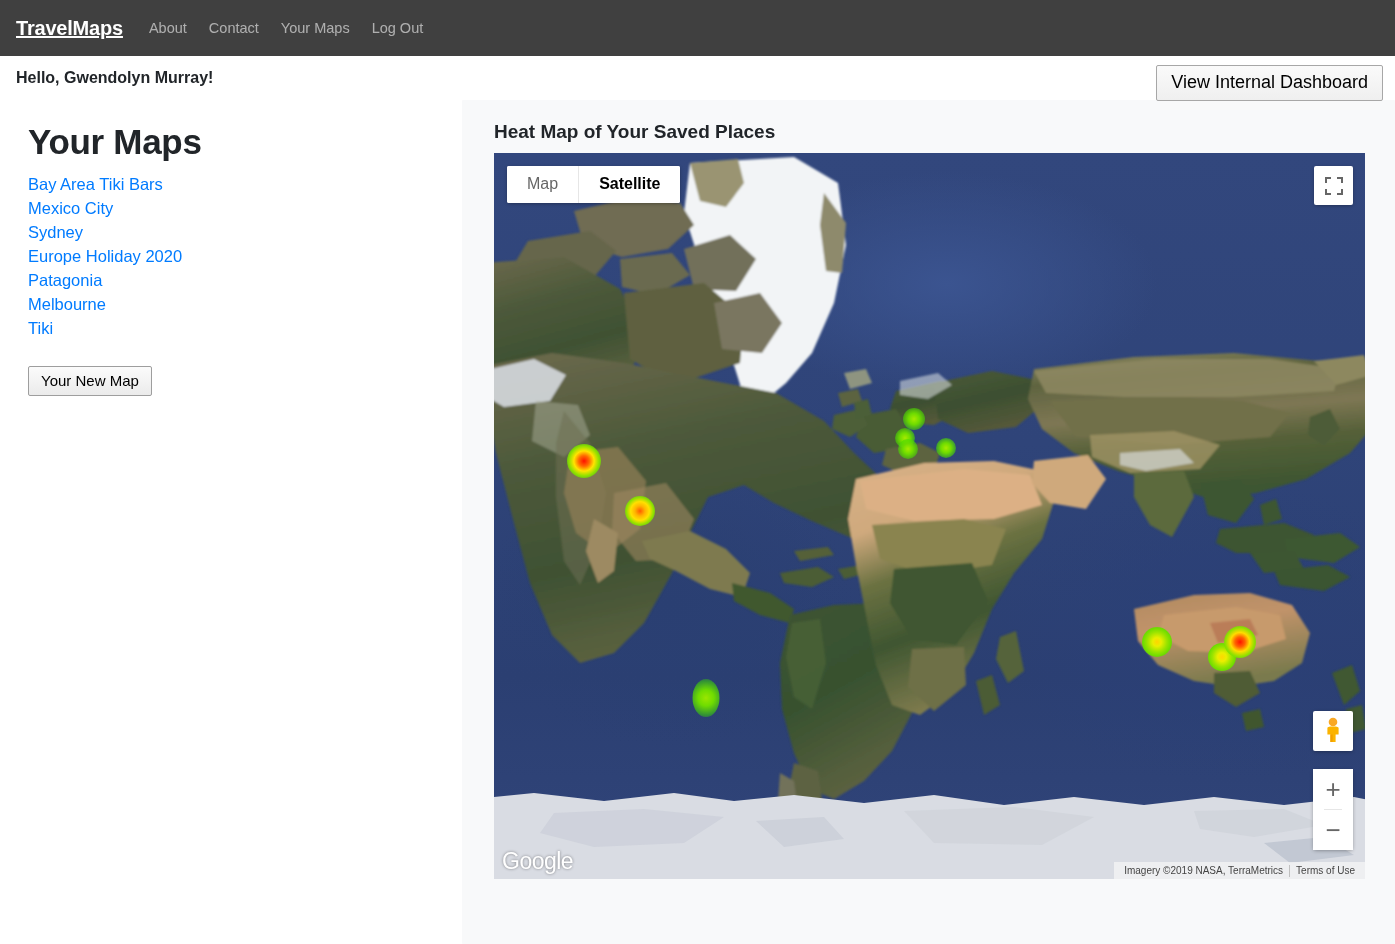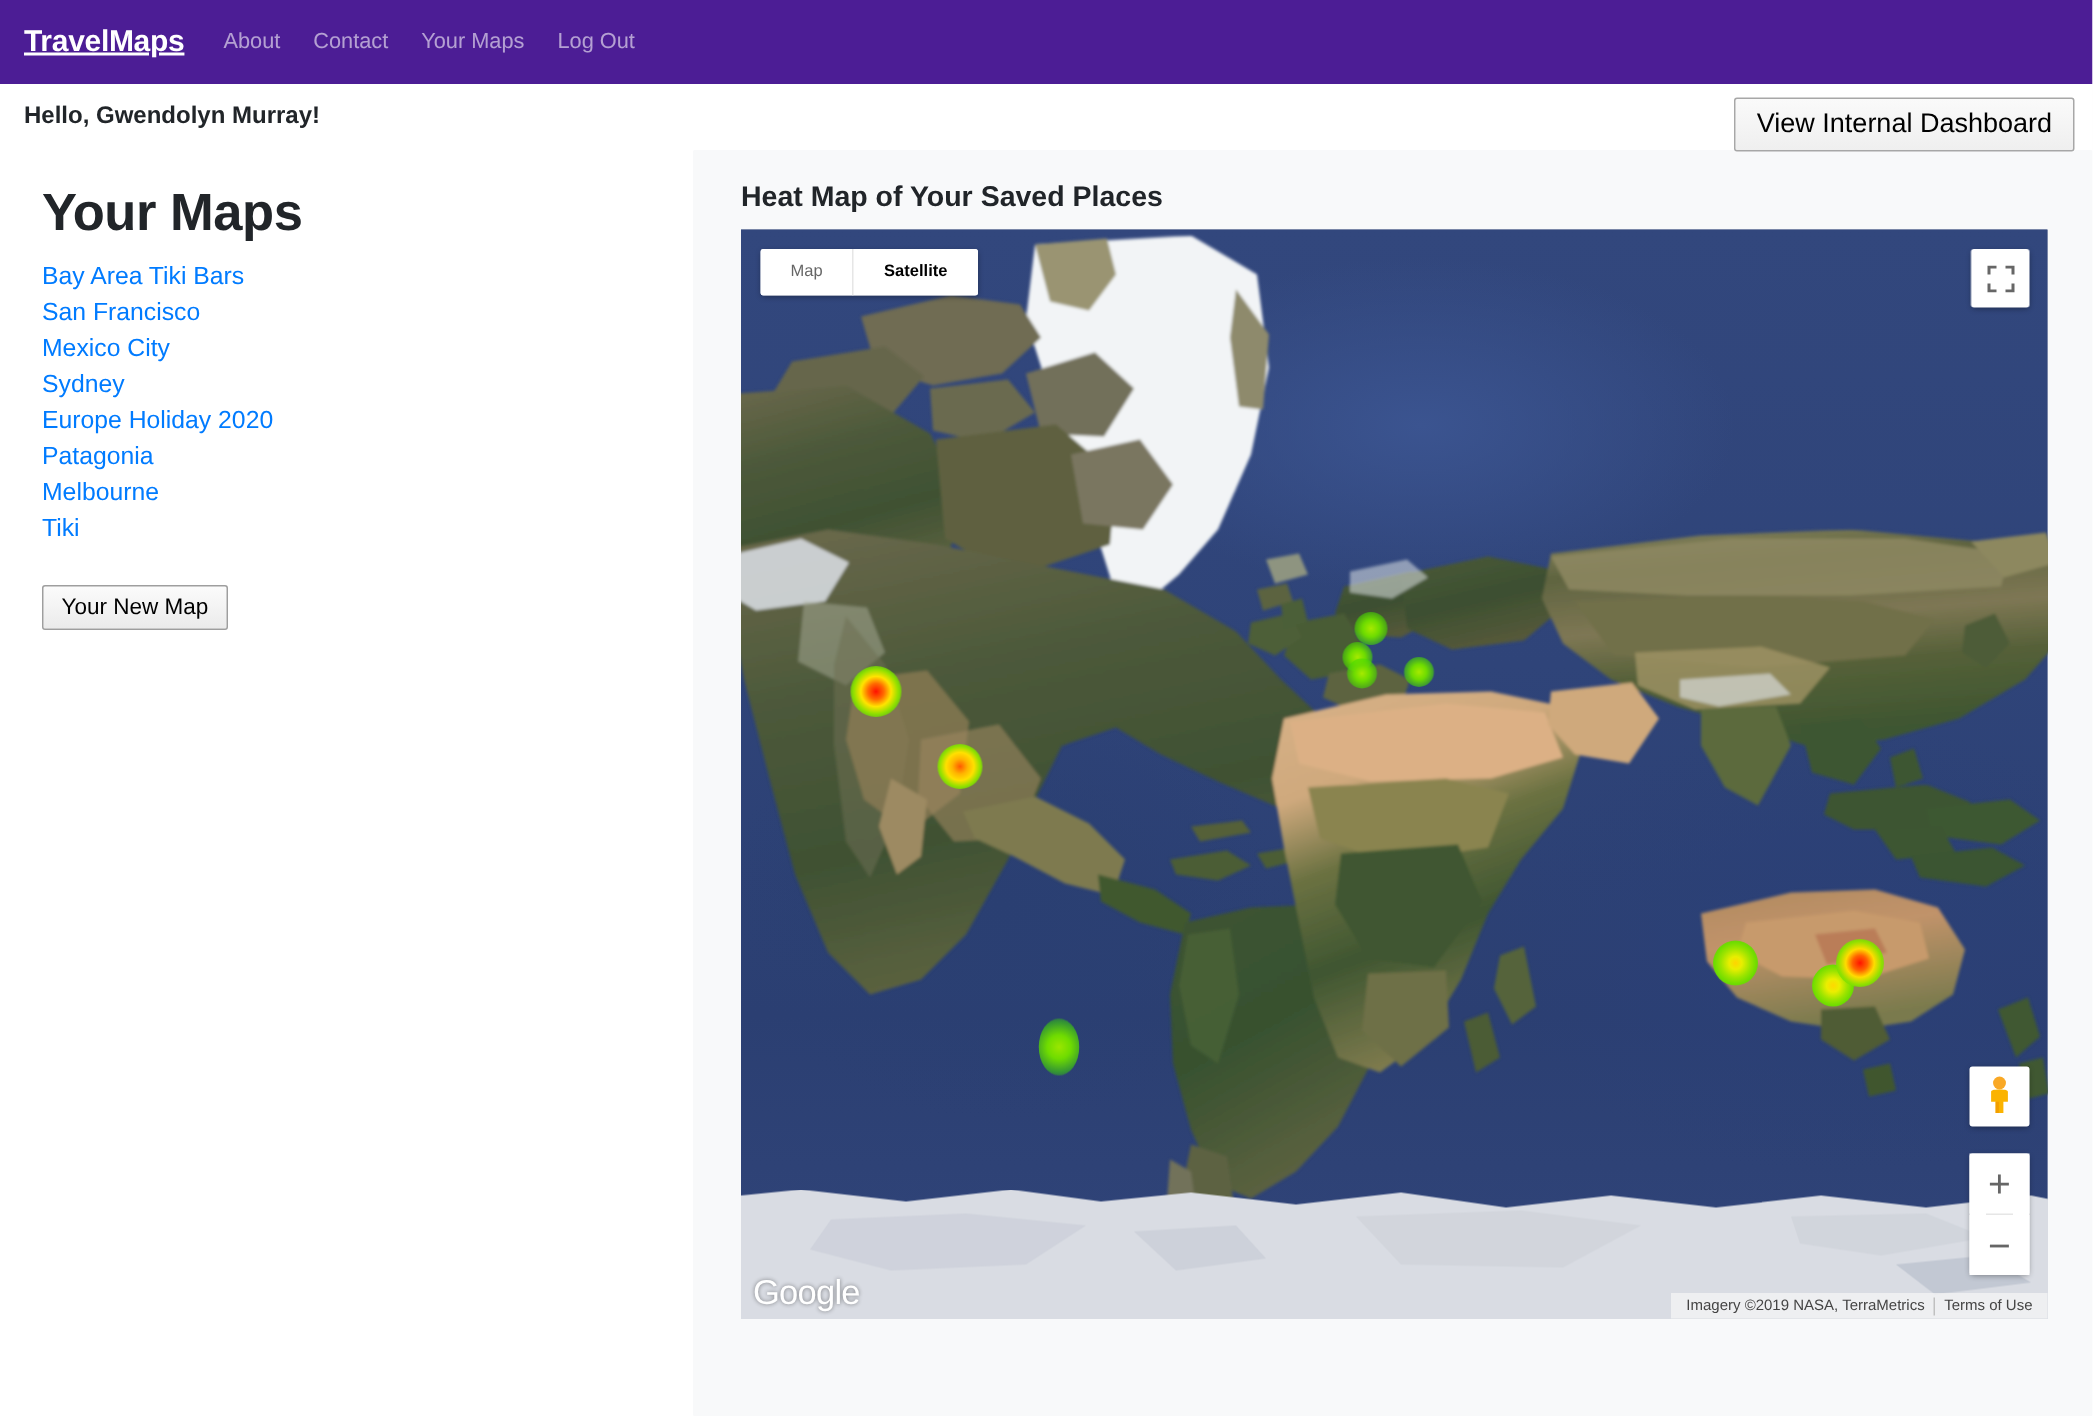--- a/index.html
+++ b/index.html
@@ -7,21 +7,21 @@
     margin: 0; padding: 0;
     width: 1395px; height: 944px;
     background: #ffffff;
     font-family: "Liberation Sans", sans-serif;
     overflow: hidden;
   }
 
   
   .navbar {
     height: 56px;
-    background: #4c1d95;
+    background: #404040;
     display: flex;
     align-items: center;
     padding: 0 16px;
     width: 100%;
   }
   .brand {
     color: #ffffff;
     font-size: 20px;
     font-weight: 700;
     letter-spacing: -0.2px;
@@ -144,21 +144,21 @@
     top: 13px; left: 13px;
     display: flex;
     background: #fff;
     border-radius: 2px;
     box-shadow: 0 1px 4px -1px rgba(0,0,0,0.45);
     overflow: hidden;
     z-index: 30;
   }
   .map-type-btn {
     padding: 9px 20px 10px 20px;
-    font-size: 11px;
+    font-size: 16px;
     font-family: "Liberation Sans", sans-serif;
     background: #fff;
     border: none;
     cursor: pointer;
     white-space: nowrap;
   }
   .map-type-btn.inactive { color: #666; }
   .map-type-btn.active { color: #000; font-weight: 700; border-left: 1px solid #e6e6e6; }
 
   
@@ -268,21 +268,20 @@
   <h1 class="greeting">Hello, Gwendolyn Murray!</h1>
   <button class="dash-btn">View Internal Dashboard</button>
 </div>
 
 <div class="content">
 
   <aside class="sidebar">
     <h2 class="panel-title">Your Maps</h2>
     <ul class="map-list">
       <li><a class="map-link" href="#">Bay Area Tiki Bars</a></li>
-      <li><a class="map-link" href="#">San Francisco</a></li>
       <li><a class="map-link" href="#">Mexico City</a></li>
       <li><a class="map-link" href="#">Sydney</a></li>
       <li><a class="map-link" href="#">Europe Holiday 2020</a></li>
       <li><a class="map-link" href="#">Patagonia</a></li>
       <li><a class="map-link" href="#">Melbourne</a></li>
       <li><a class="map-link" href="#">Tiki</a></li>
     </ul>
     <button class="new-map-btn">Your New Map</button>
   </aside>
 

